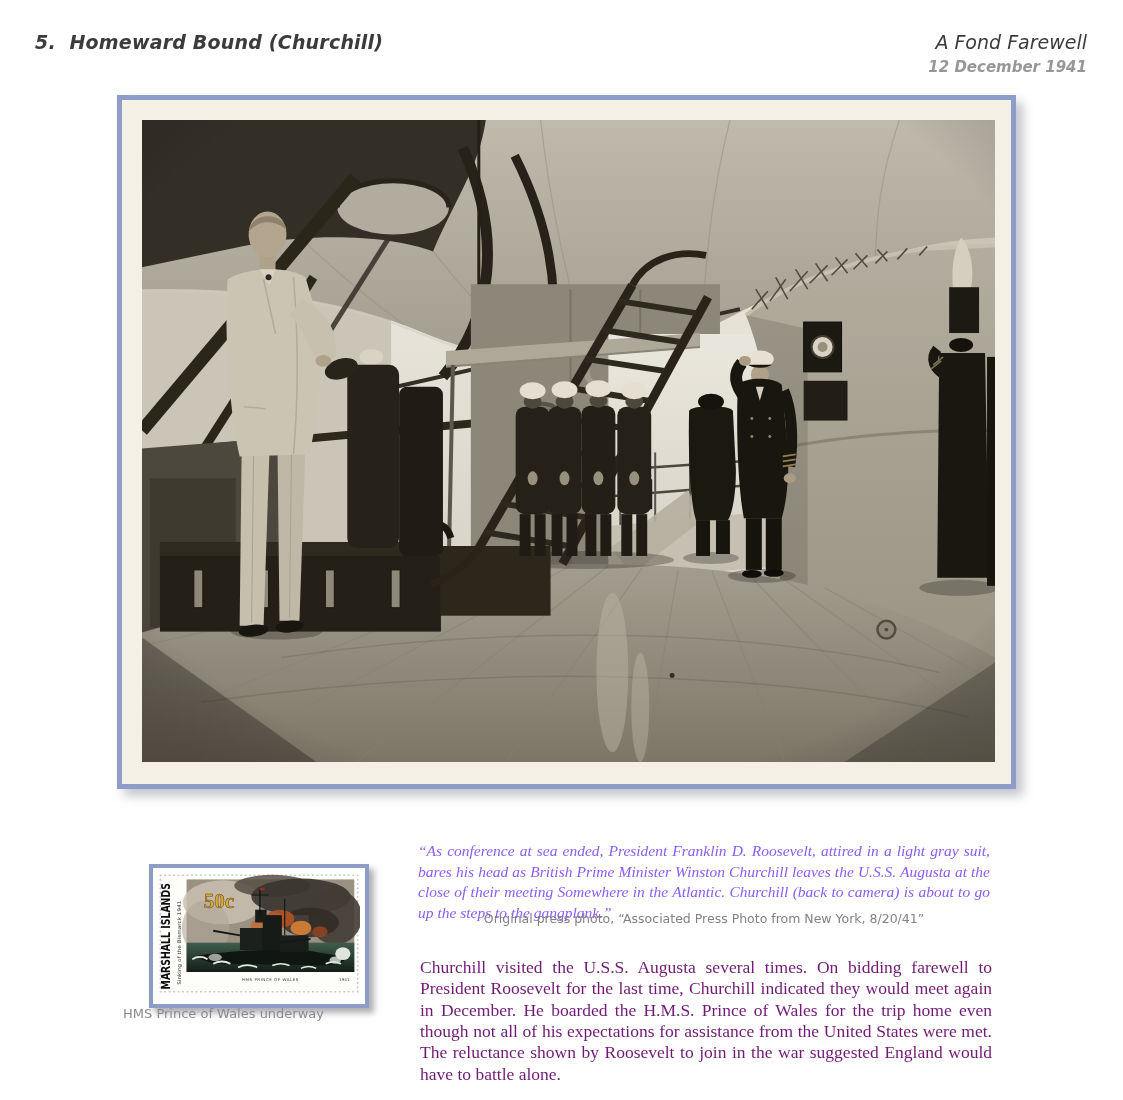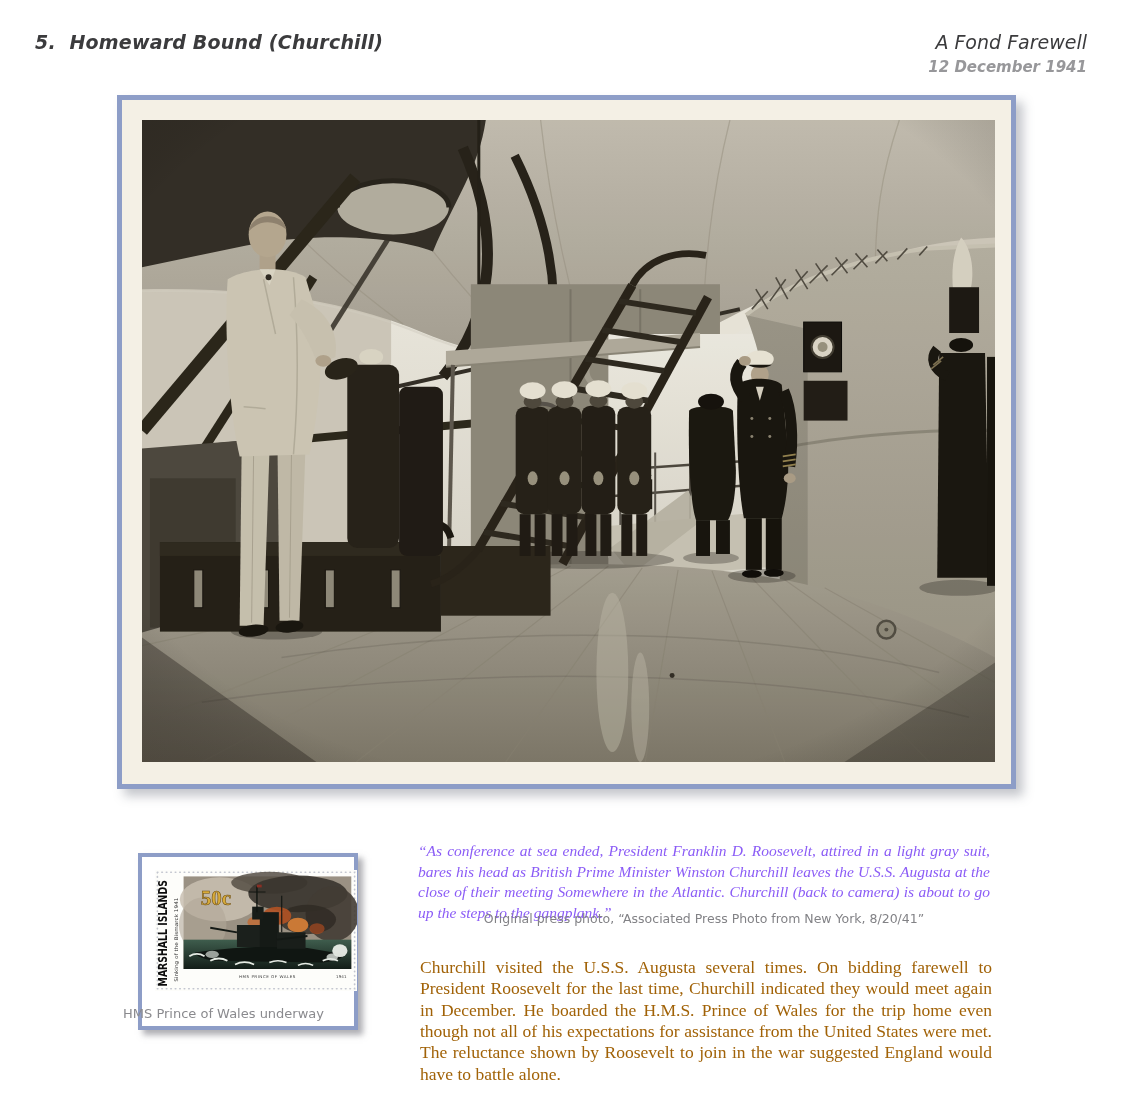--- a/index.html
+++ b/index.html
@@ -19,24 +19,24 @@
   .photo-frame svg{display:block;width:100%;height:100%;}
   
   .caption-heading{position:absolute;left:420px;top:807px;width:572px;text-align:center;
                    font-variant:small-caps;font-size:18.5px;font-weight:500;letter-spacing:1.6px;
                    color:#68686a;}
   .quote{position:absolute;left:418px;top:841px;width:572px;font-family:"Liberation Serif",serif;
          font-style:italic;font-size:15.5px;line-height:1.33;color:#8b5cf6;text-align:justify;}
   .credit{position:absolute;left:418px;top:911px;width:572px;text-align:center;
           font-size:12.5px;color:#828286;}
   .body-par{position:absolute;left:420px;top:957px;width:572px;font-family:"Liberation Serif",serif;
-            font-size:17.5px;line-height:1.22;color:#a16207;text-align:justify;margin:0;}
+            font-size:17.5px;line-height:1.22;color:#701a75;text-align:justify;margin:0;}
   
-  .stamp-frame{position:absolute;left:133px;top:848px;width:220px;height:177px;box-sizing:border-box;
-               margin:5px;border:4px solid #8d9dc7;background:#ffffff;padding:13px;
+  .stamp-frame{position:absolute;left:133px;top:848px;width:220px;height:144px;box-sizing:border-box;
+               margin:16px;border:4px solid #8d9dc7;background:#ffffff;padding:5px;
                box-shadow:5px 5px 6px rgba(110,110,118,.55);}
   .stamp-frame svg{display:block;width:202px;height:121px;}
   .stamp-caption{position:absolute;left:123px;top:1006px;width:240px;text-align:left;
                  font-size:13px;color:#8a8a8e;}
 </style>
 </head>
 <body>
 
 <div class="page">
 

